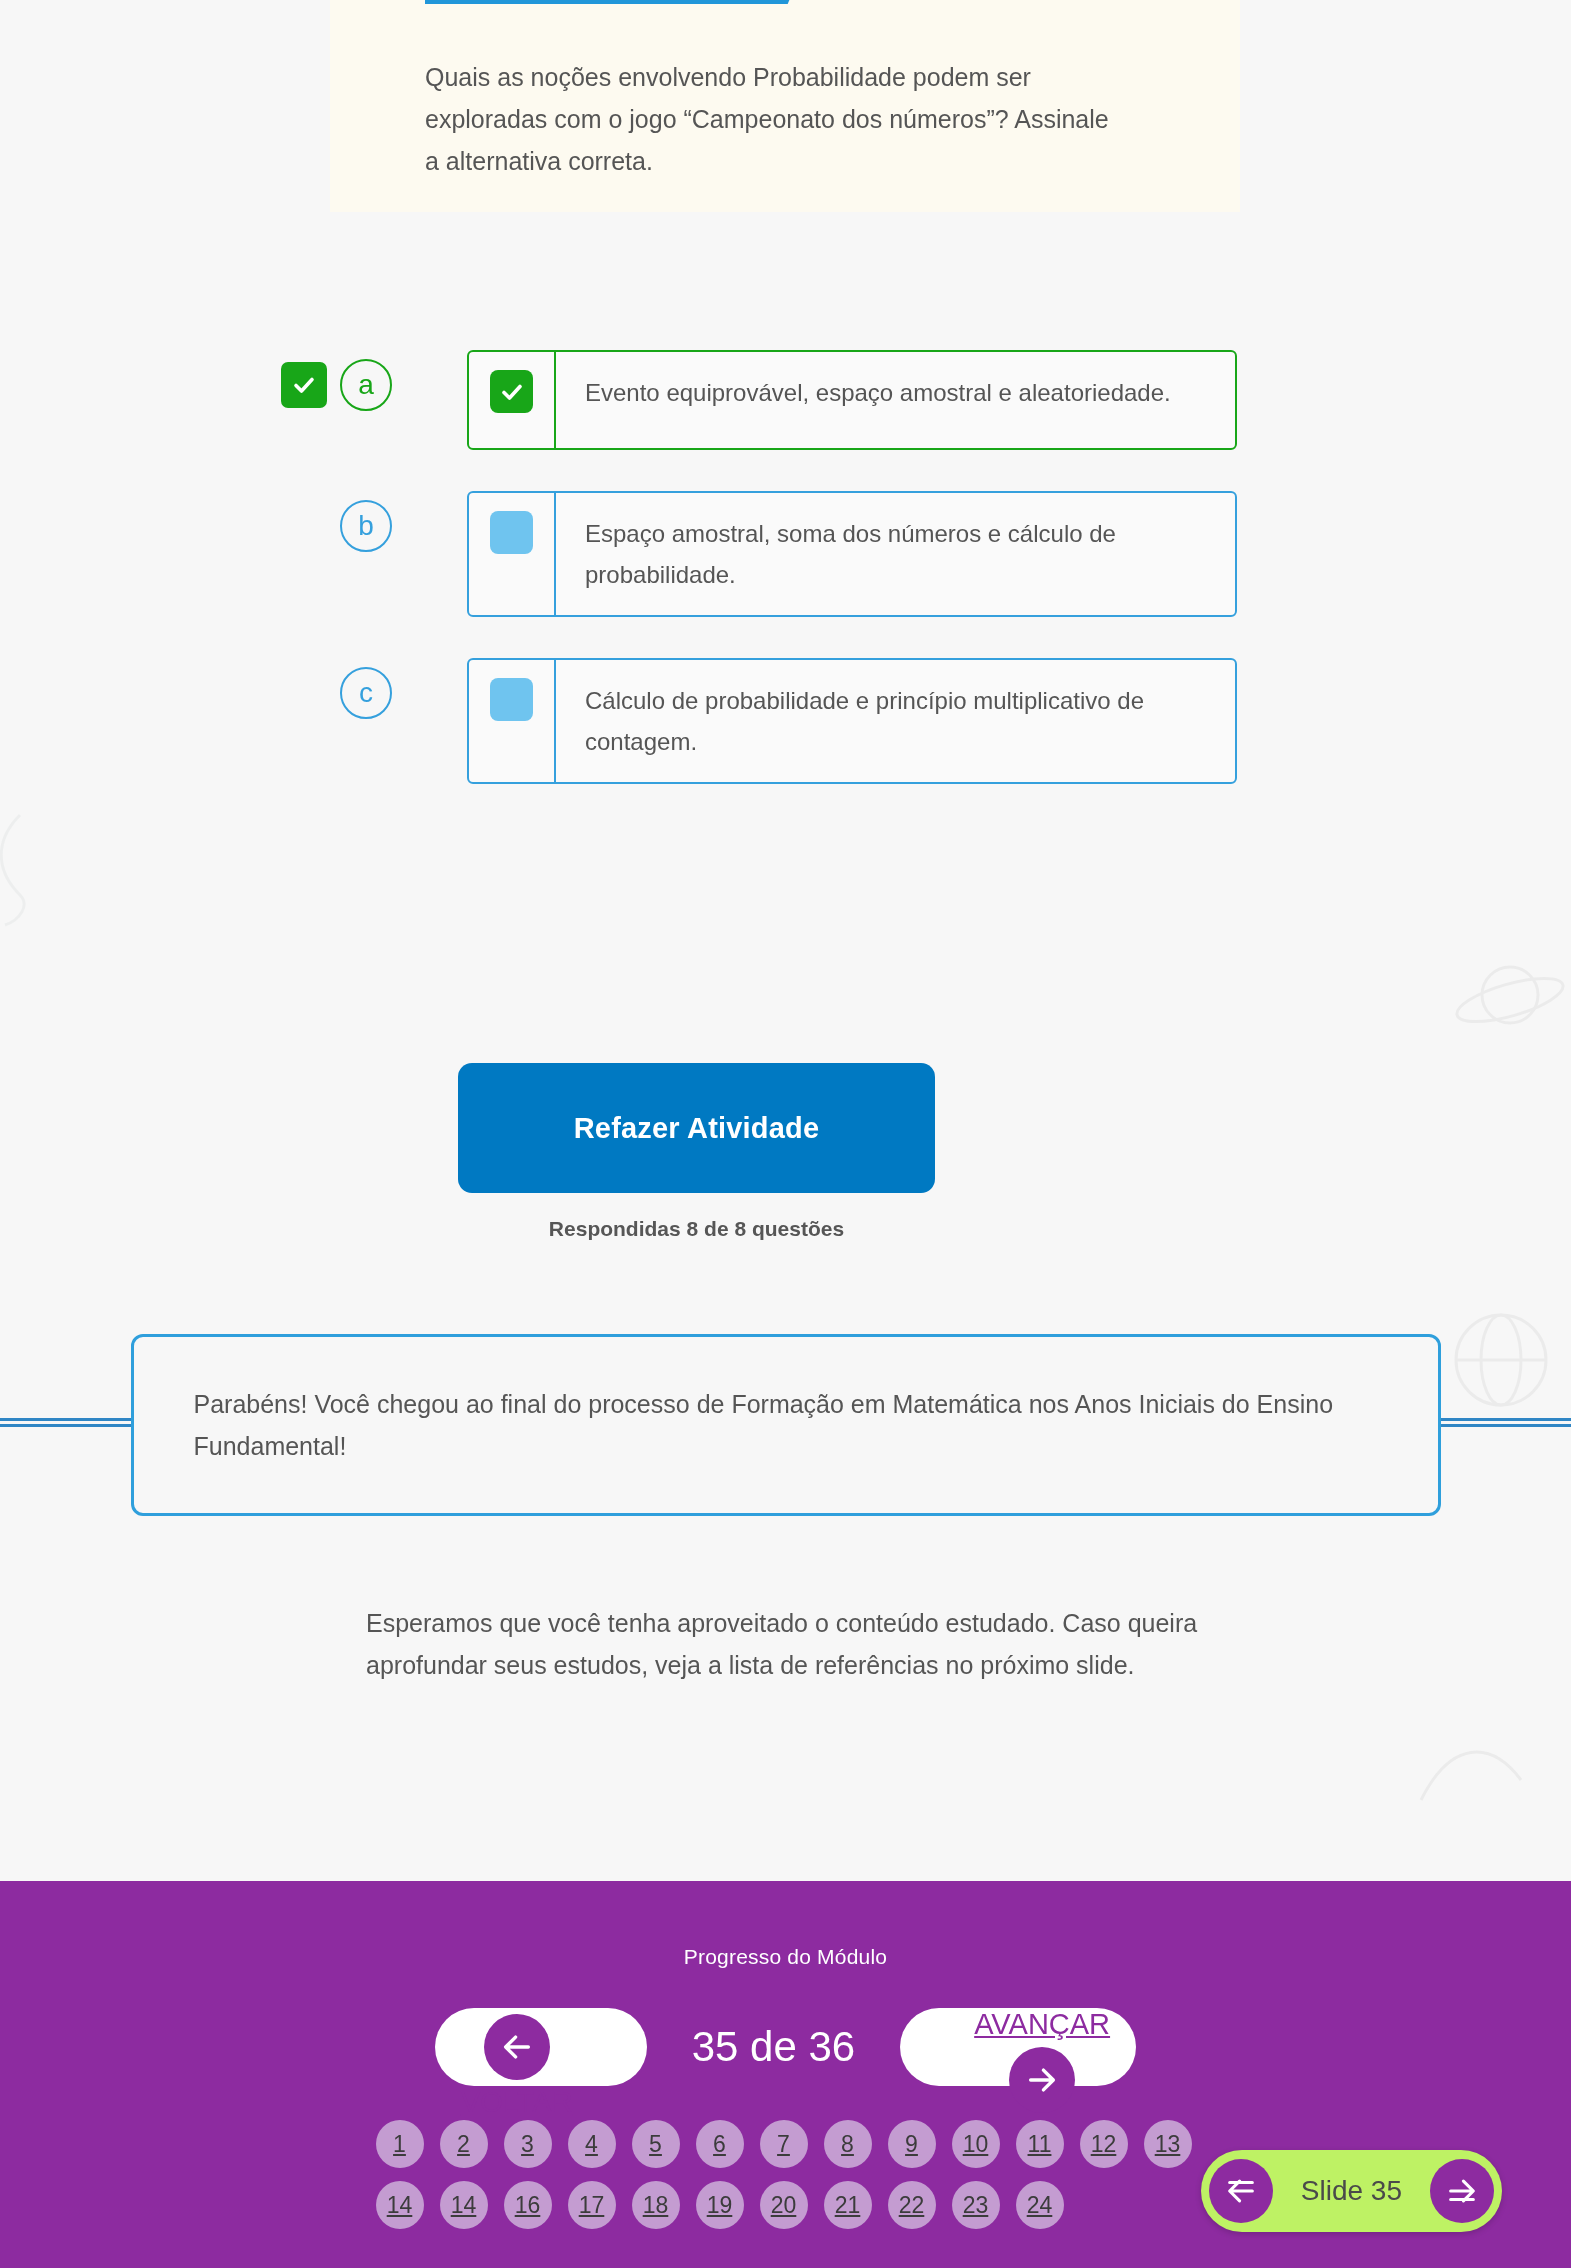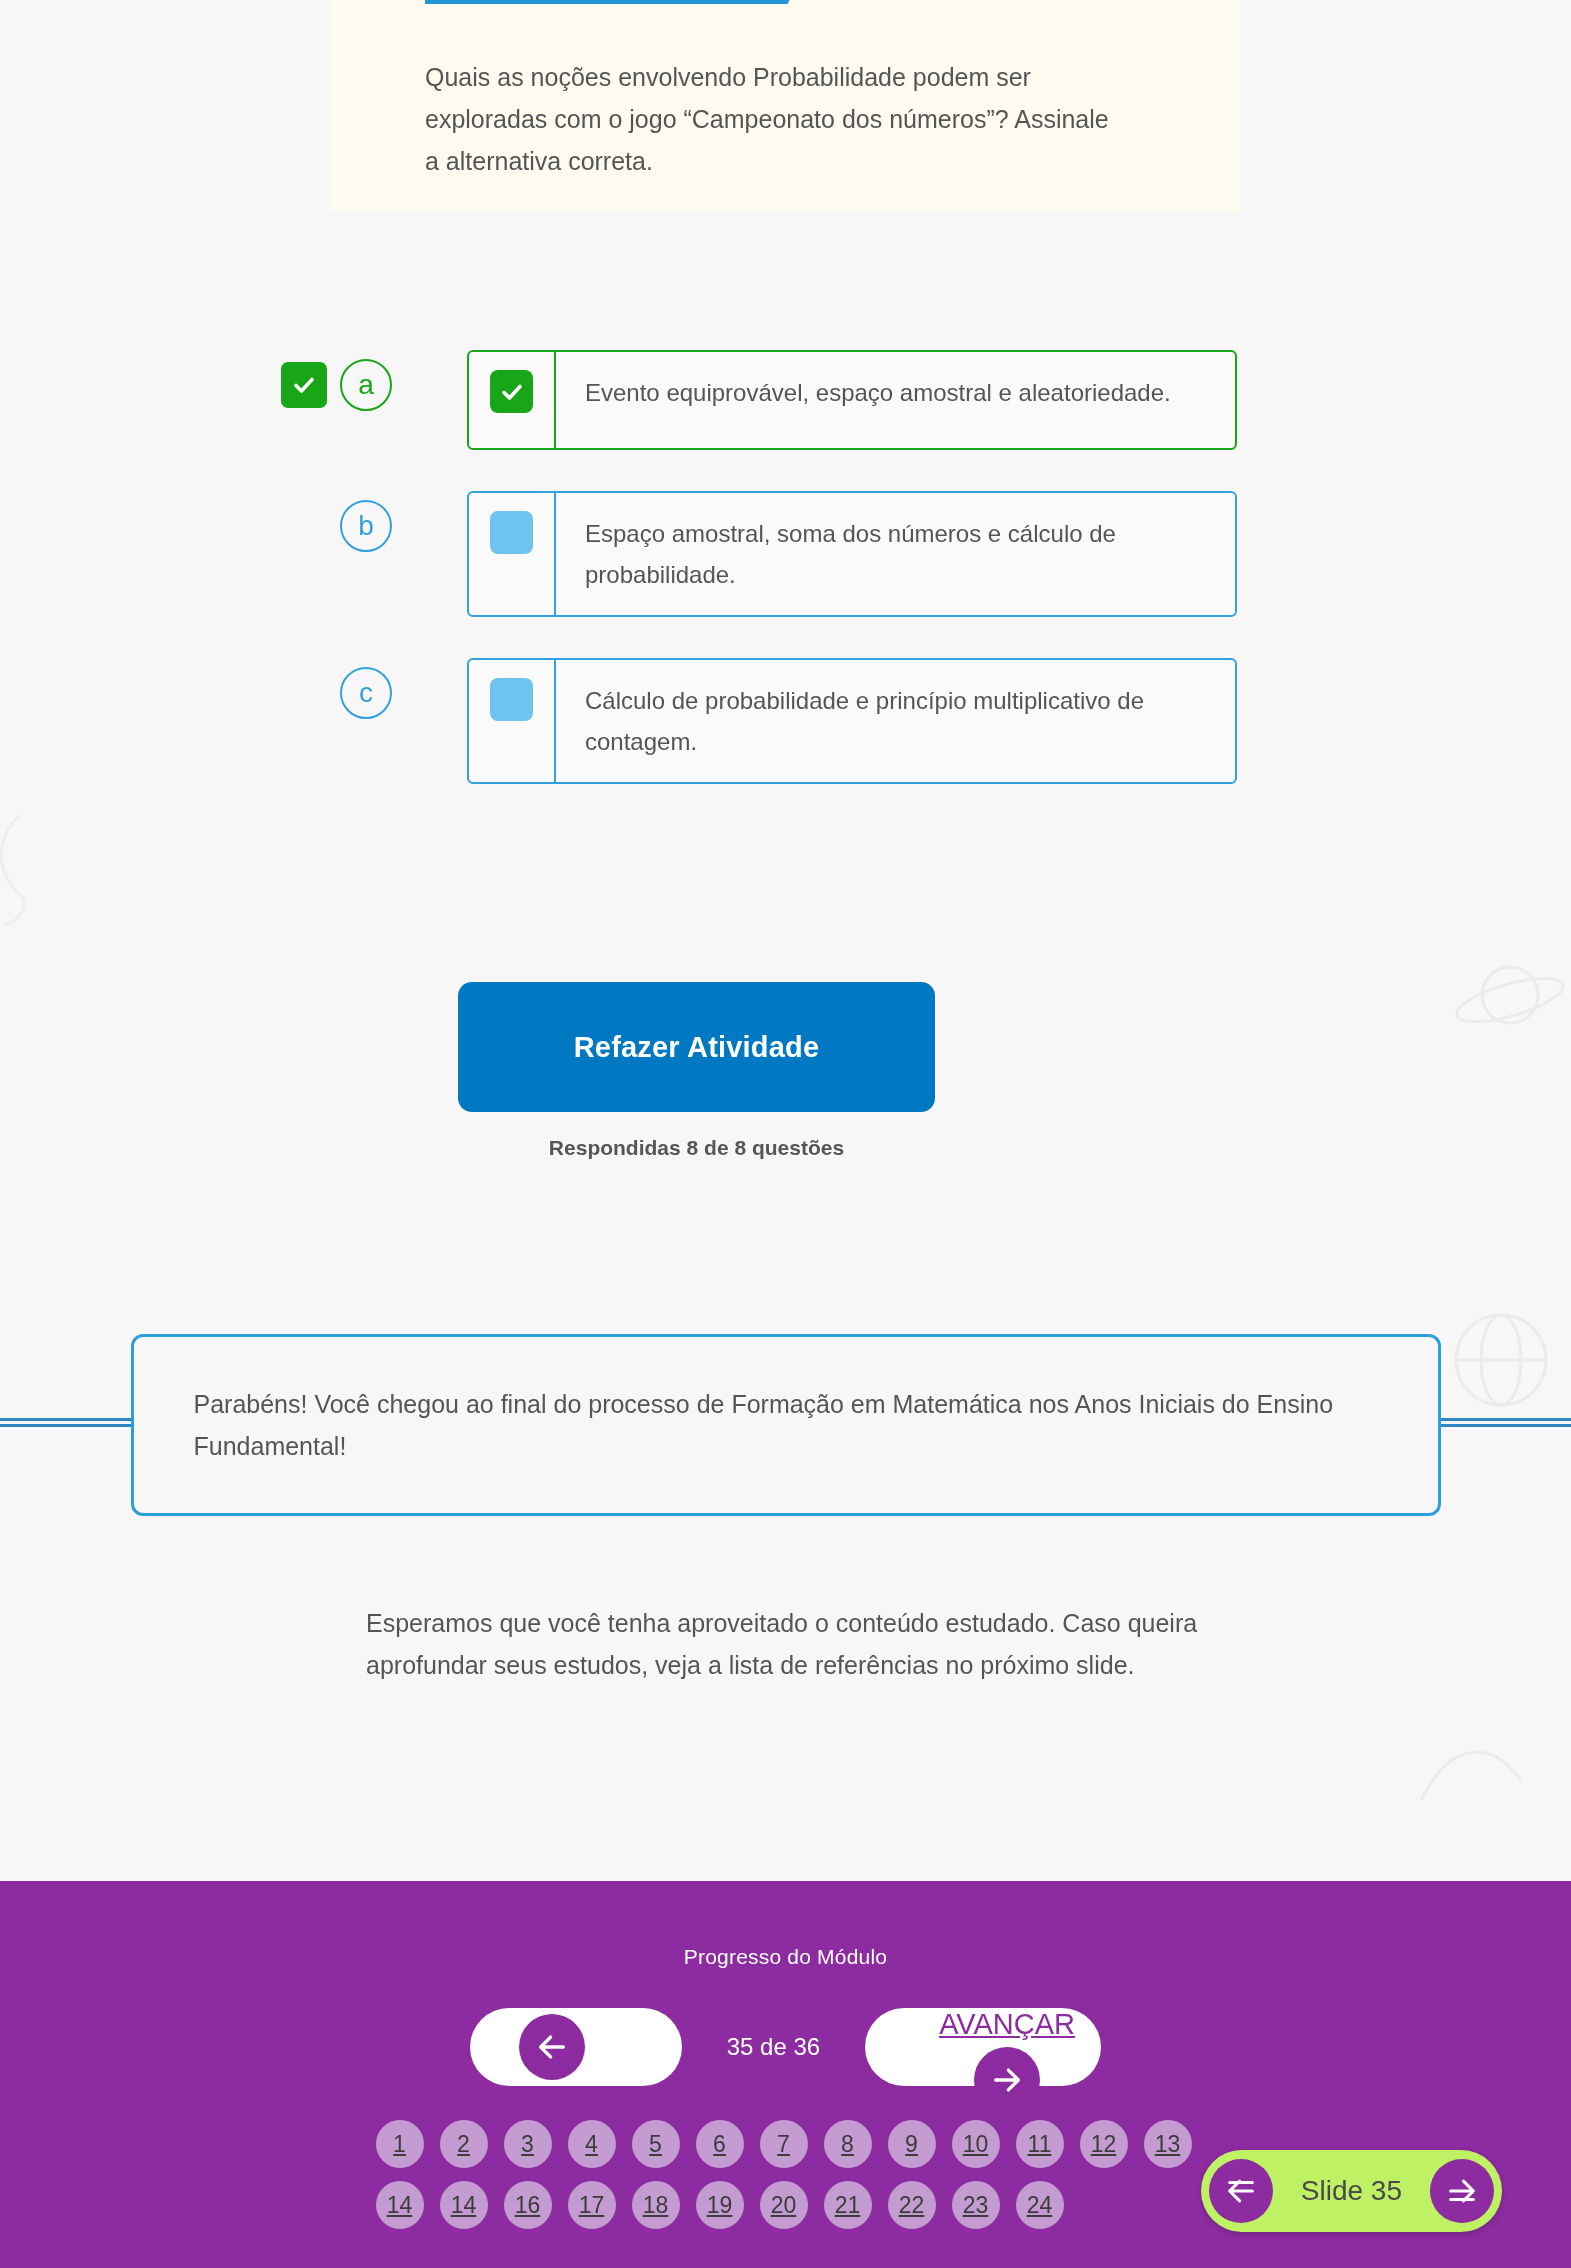--- a/index.html
+++ b/index.html
@@ -161,21 +161,21 @@
     padding: 20px 24px 20px 29px;
     font-size: 24px;
     line-height: 41px;
     color: #555555;
   }
 
   
   .redo-wrap {
     position: absolute;
     left: 0;
-    top: 982px;
+    top: 1063px;
     width: 1393px;
     text-align: center;
   }
 
   .redo-button {
     display: inline-block;
     width: 477px;
     height: 130px;
     line-height: 130px;
     background: #0079c2;
@@ -304,21 +304,21 @@
 
   .pill-label {
     color: #8d2ba0;
     font-size: 29px;
     text-decoration: underline;
     padding: 0 26px;
     font-family: "Liberation Sans", sans-serif;
   }
 
   .counter {
-    font-size: 24px;
+    font-size: 42px;
     color: #ffffff;
     padding: 0 45px;
     white-space: nowrap;
   }
 
   .arrow-svg { width: 34px; height: 34px; display: block; }
 
   
   .pager {
     margin: 34px auto 0;

